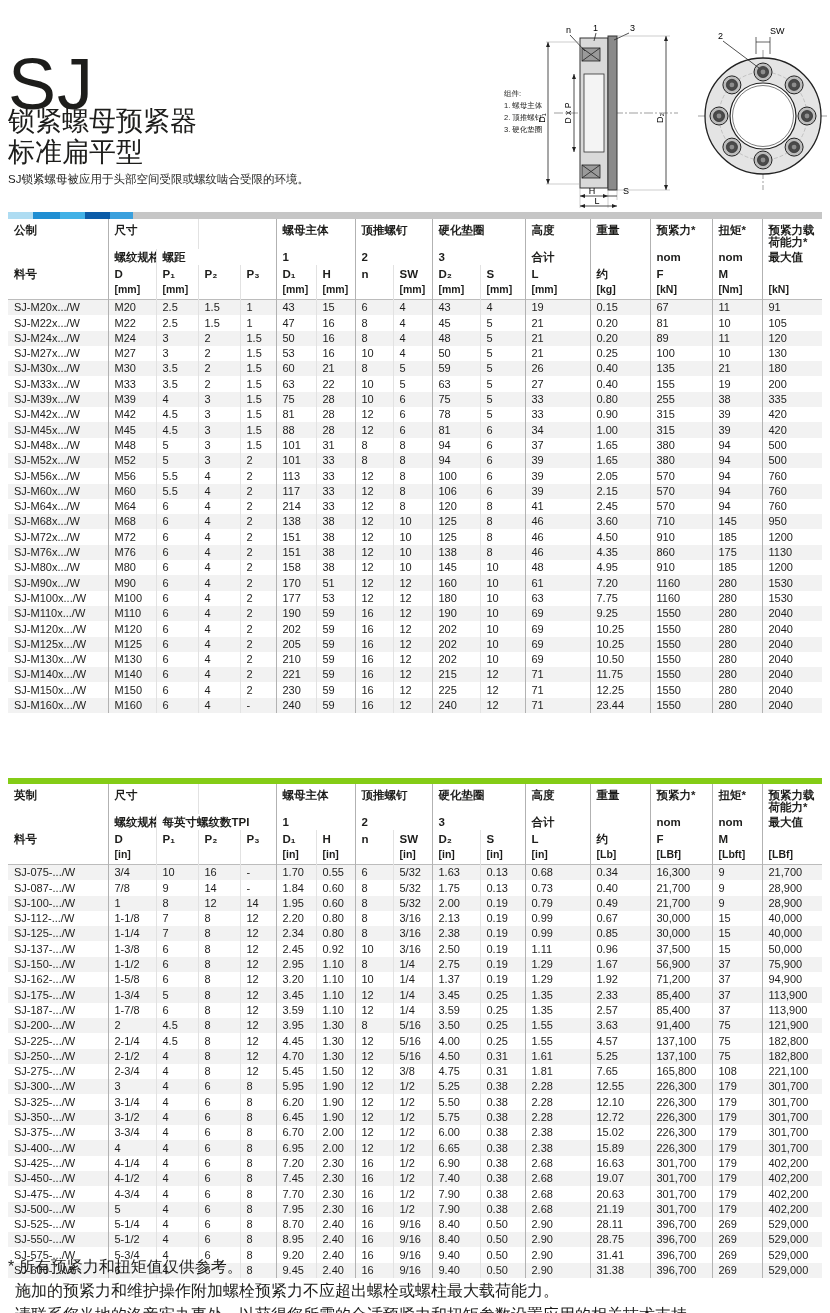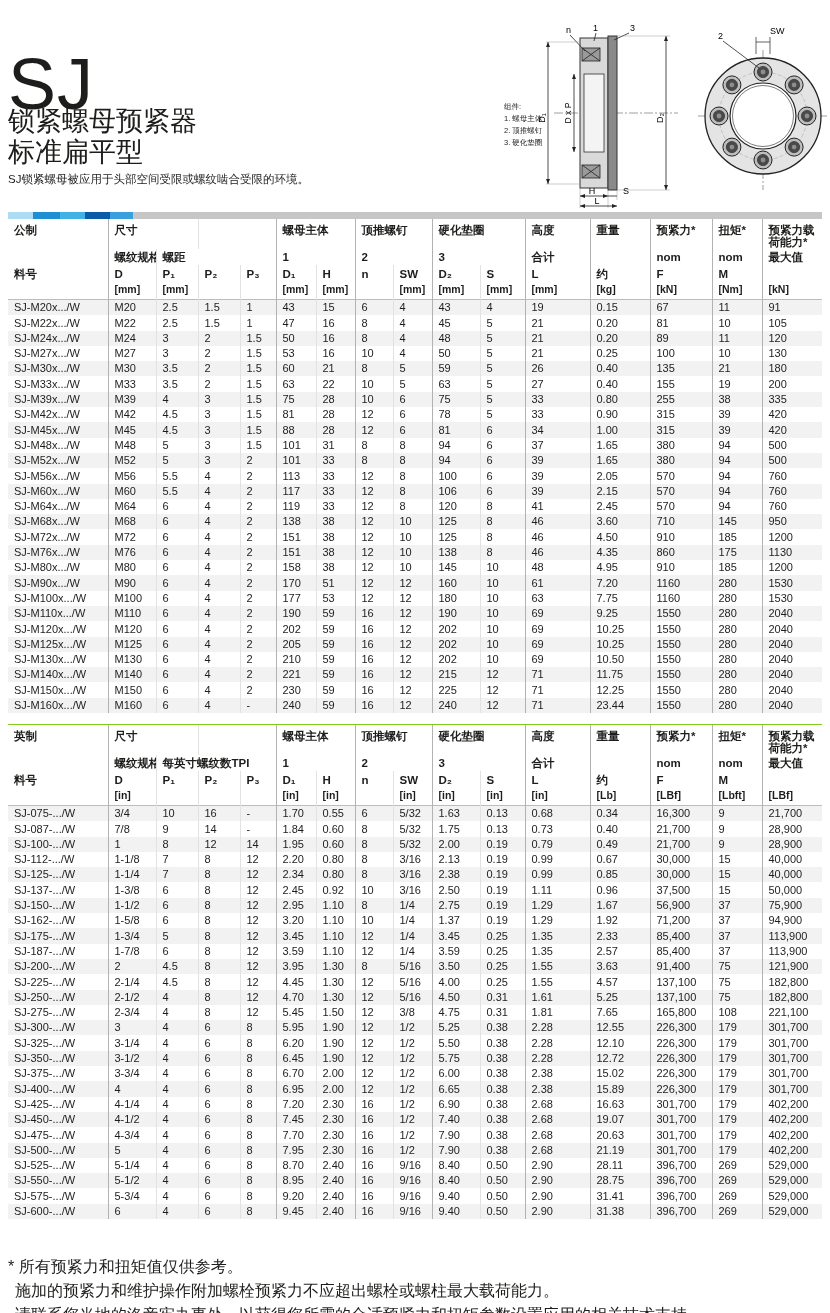--- a/index.html
+++ b/index.html
@@ -4,30 +4,30 @@
 <style>
   html,body { margin:0; padding:0; background:#fff; }
   body { font-family:"Liberation Sans","DejaVu Sans",sans-serif; color:#1d1d1b; }
   .sheet { position:relative; width:830px; height:1313px; background:#fff; overflow:hidden; }
 
   
   .brand-title { position:absolute; left:8px; top:48px; font-size:72px; font-weight:300; line-height:1; letter-spacing:1px; }
   .brand-sub   { position:absolute; left:8px; top:106px; font-size:27px; font-weight:300; line-height:1.16; }
   .brand-desc  { position:absolute; left:8px; top:172px; font-size:11.5px; }
 
-  .components  { position:absolute; left:504px; top:88px; font-size:7.5px; line-height:1.6;margin-top:13px; }
+  .components  { position:absolute; left:504px; top:88px; font-size:7.5px; line-height:1.6; }
 
   .drawing-section { position:absolute; left:536px; top:22px; }
   .drawing-front   { position:absolute; left:696px; top:24px; }
   svg text { font-family:"Liberation Sans","DejaVu Sans",sans-serif; }
 
   
   .table-block { position:absolute; left:8px; width:814px; }
   .metric-block { top:212px; }
-  .imperial-block { top:724px; border-top:1px solid #84cc16; }
+  .imperial-block { top:778px; border-top:6px solid #84cc16; }
 
   .color-bar { display:flex; height:7px; width:100%; }
   .color-bar div { height:7px; }
 
   table.data-table { border-collapse:collapse; table-layout:fixed; width:814px; font-size:11px; color:#1d1d1b; }
   .data-table th, .data-table td {
     padding:1px 2px 1px 6px; text-align:left; vertical-align:bottom;
     font-weight:normal; overflow:hidden; white-space:nowrap; line-height:13px;
   }
   .data-table thead th { font-weight:bold; font-size:11.5px; }
@@ -511,21 +511,21 @@
             <td class="gb">570</td>
             <td class="gb">94</td>
             <td class="gb">760</td>
           </tr>
           <tr>
             <td>SJ-M64x.../W</td>
             <td class="gb">M64</td>
             <td class="lb">6</td>
             <td class="lb">4</td>
             <td class="lb">2</td>
-            <td class="gb">119</td>
+            <td class="gb">214</td>
             <td class="lb">33</td>
             <td class="gb">12</td>
             <td class="lb">8</td>
             <td class="gb">120</td>
             <td class="lb">8</td>
             <td class="gb">41</td>
             <td class="gb">2.45</td>
             <td class="gb">570</td>
             <td class="gb">94</td>
             <td class="gb">760</td>

